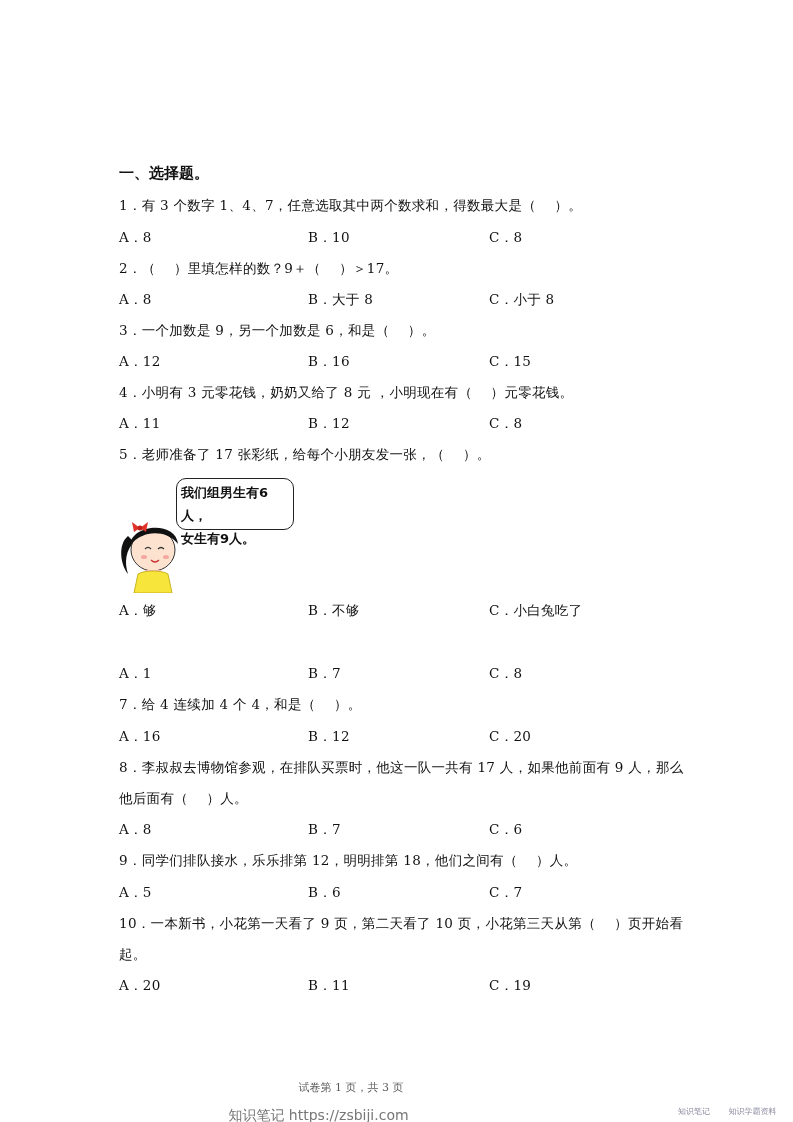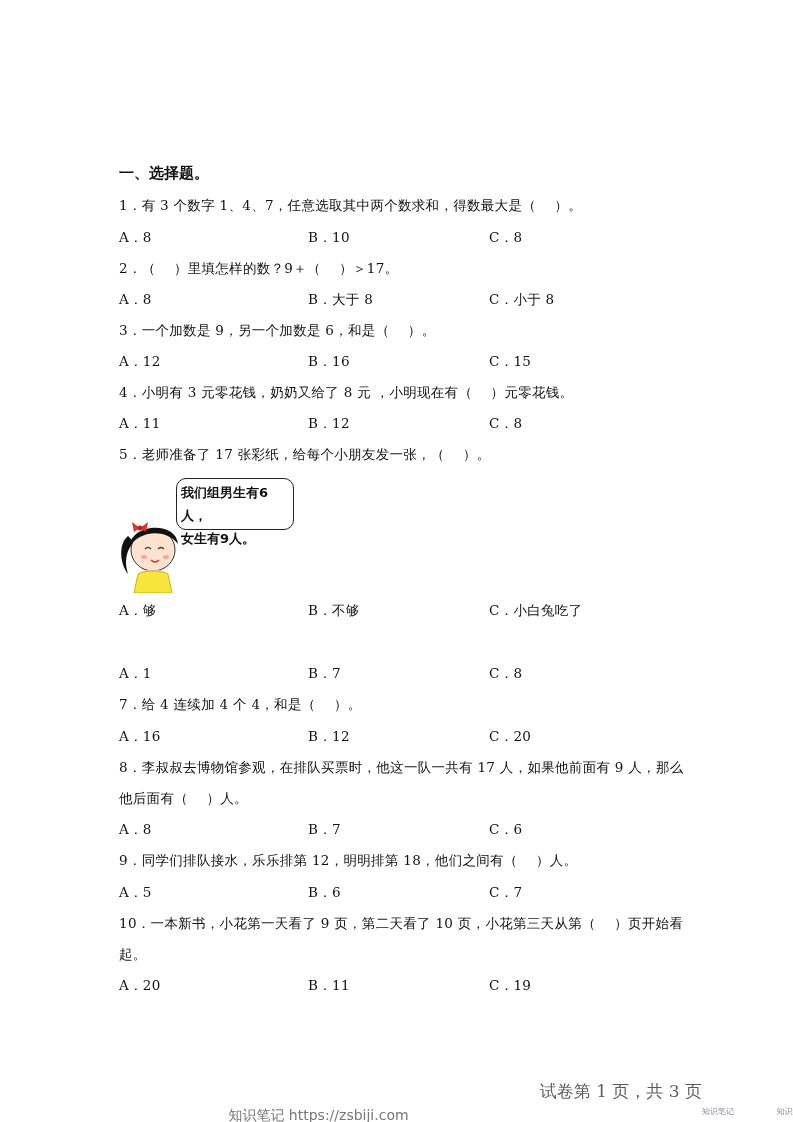--- a/index.html
+++ b/index.html
@@ -28,28 +28,28 @@
     border: 1.5px solid #222; border-radius: 10px; background: #fff;
     font-family: "DejaVu Sans", "Liberation Sans", sans-serif;
     font-size: 13px; line-height: 23px; padding: 2px 4px; box-sizing: border-box;
   }
   .footer-watermark {
     position: absolute; left: 0; width: 637px; top: 1071px; text-align: center;
     font-family: "DejaVu Sans", "Liberation Sans", sans-serif;
     font-size: 14px; color: #777; margin-top: 36px;
   }
   .footer-page {
-    position: absolute; left: 0; width: 702px; top: 1080px; text-align: right;
-    font-size: 17px; color: #333; opacity: 0.8;
+    position: absolute; left: 0; width: 702px; top: 1080px; text-align: center;
+    font-size: 11px; color: #333; opacity: 0.8;
   }
   .corner-logos {
     position: absolute; left: 678px; top: 1106px; font-size: 8px; color: #8a8aa0;
     font-family: "DejaVu Sans", "Liberation Sans", sans-serif; white-space: nowrap;
   }
-  .corner-logos span { margin-right: 16px; margin-left: 24px; }
+  .corner-logos span { margin-right: 16px; }
 </style>
 </head>
 <body>
 
 <div class="page">
   <div class="section">一、选择题。</div>
 
   <div class="line" style="top:197px">1．有 3 个数字 1、4、7，任意选取其中两个数求和，得数最大是（　 ）。</div>
   <div class="opt optA" style="top:229px">A．8</div>
   <div class="opt optB" style="top:229px">B．10</div>

